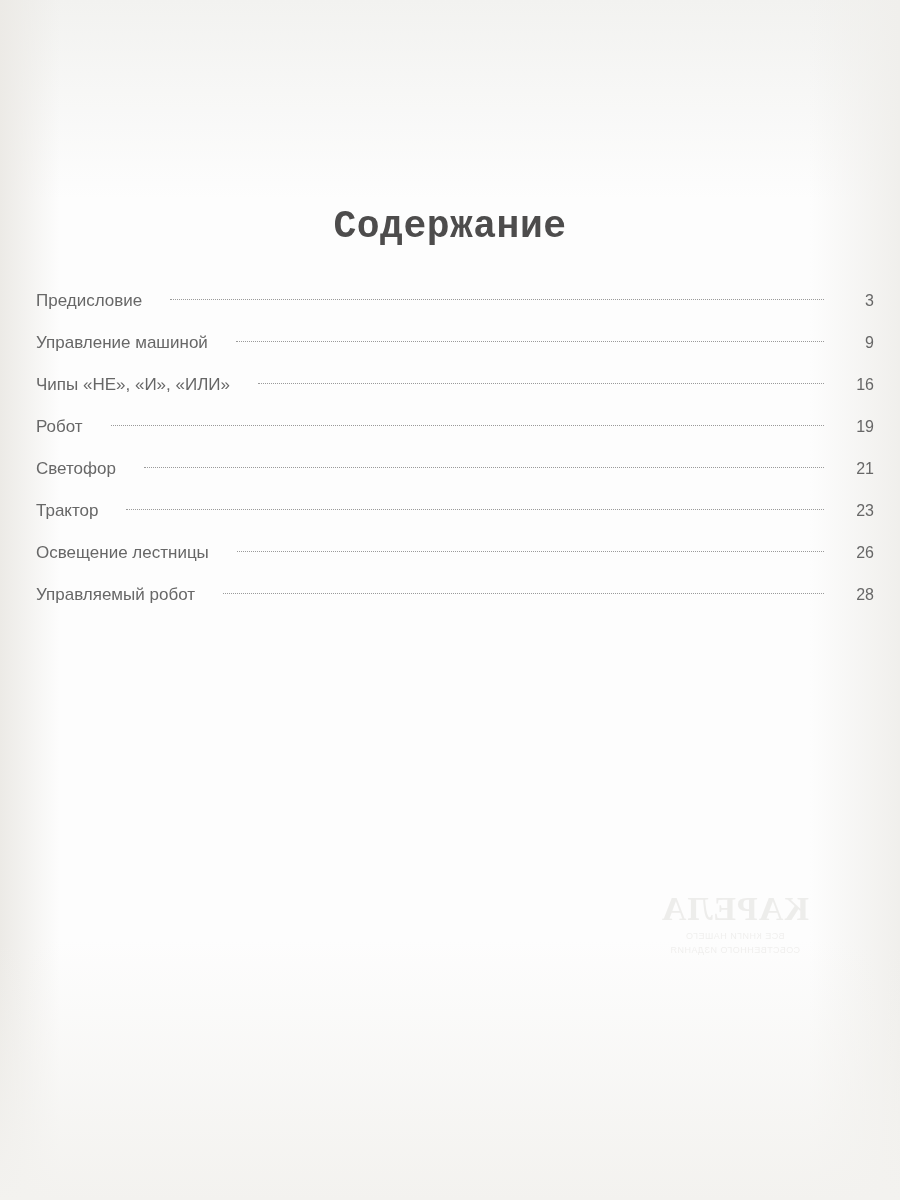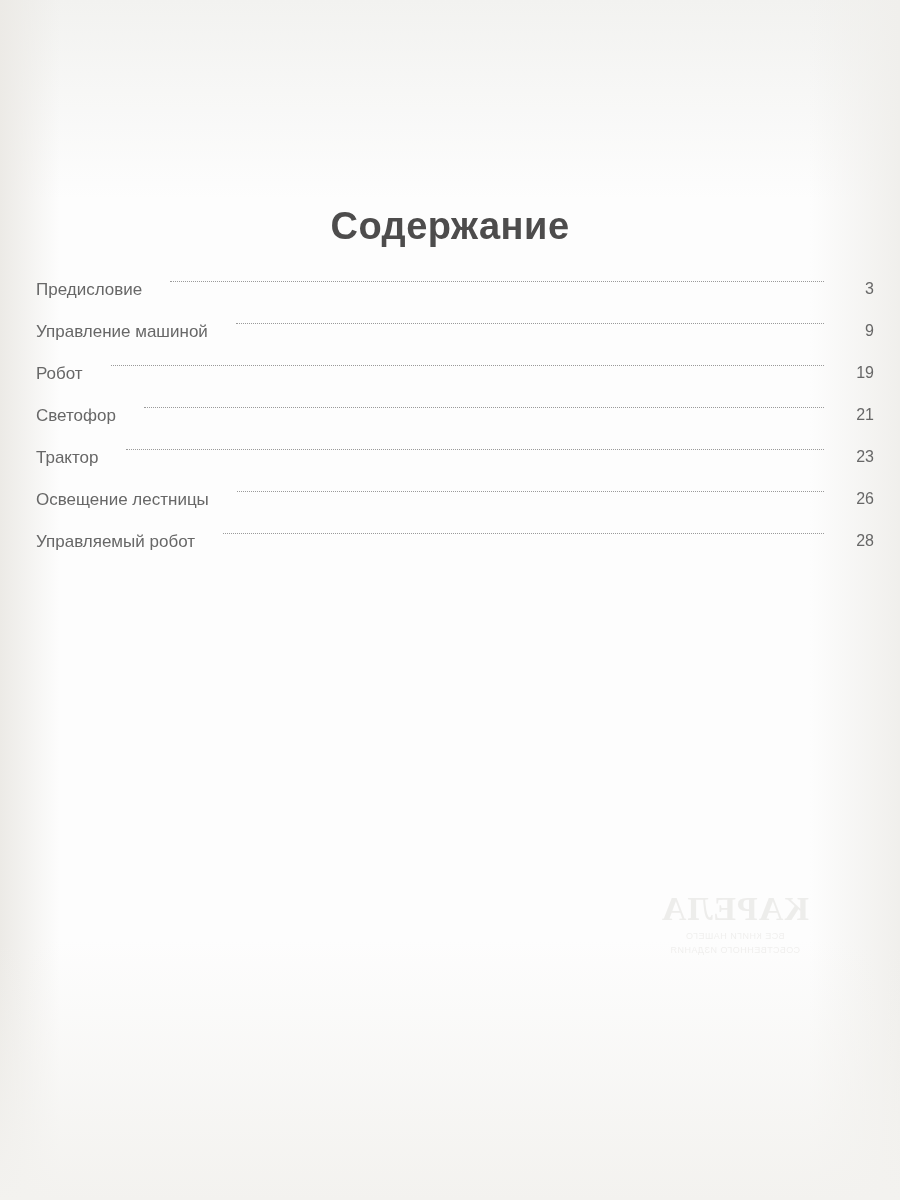--- a/index.html
+++ b/index.html
@@ -44,37 +44,37 @@
     background: linear-gradient(270deg, #f0efec 0%, rgba(253,253,253,0) 100%);
     pointer-events: none;
   }
 
   .toc-title {
     position: absolute;
     left: 0;
     top: 205px;
     width: 900px;
     text-align: center;
-    font-family: Liberation Sans, sans-serif;
+    font-family: Liberation Mono, monospace;
     font-size: 38px;
     font-weight: bold;
     color: #4d4c4c;
     letter-spacing: 0.5px;
   }
 
   .toc-list {
     position: absolute;
     left: 36px;
     top: 280px;
     width: 838px;
   }
 
   .toc-row {
     display: flex;
-    align-items: flex-start;
+    align-items: center;
     height: 42px;
     color: #6a6a6a;
     font-size: 17px;
     gap: 20px;
   }
   .toc-label {
     white-space: nowrap;
     padding-right: 6px;
     color: #676767;
   }
@@ -141,20 +141,25 @@
       <span class="toc-page">3</span>
     </div>
 
     <div class="toc-row">
       <span class="toc-label">Управление машиной</span>
       <span class="toc-leader"></span>
       <span class="toc-page">9</span>
     </div>
 
 
+    <div class="toc-row">
+      <span class="toc-label">Чипы «НЕ», «И», «ИЛИ»</span>
+      <span class="toc-leader"></span>
+      <span class="toc-page">16</span>
+    </div>
 
 
     <div class="toc-row">
       <span class="toc-label">Робот</span>
       <span class="toc-leader"></span>
       <span class="toc-page">19</span>
     </div>
 
     <div class="toc-row">
       <span class="toc-label">Светофор</span>

